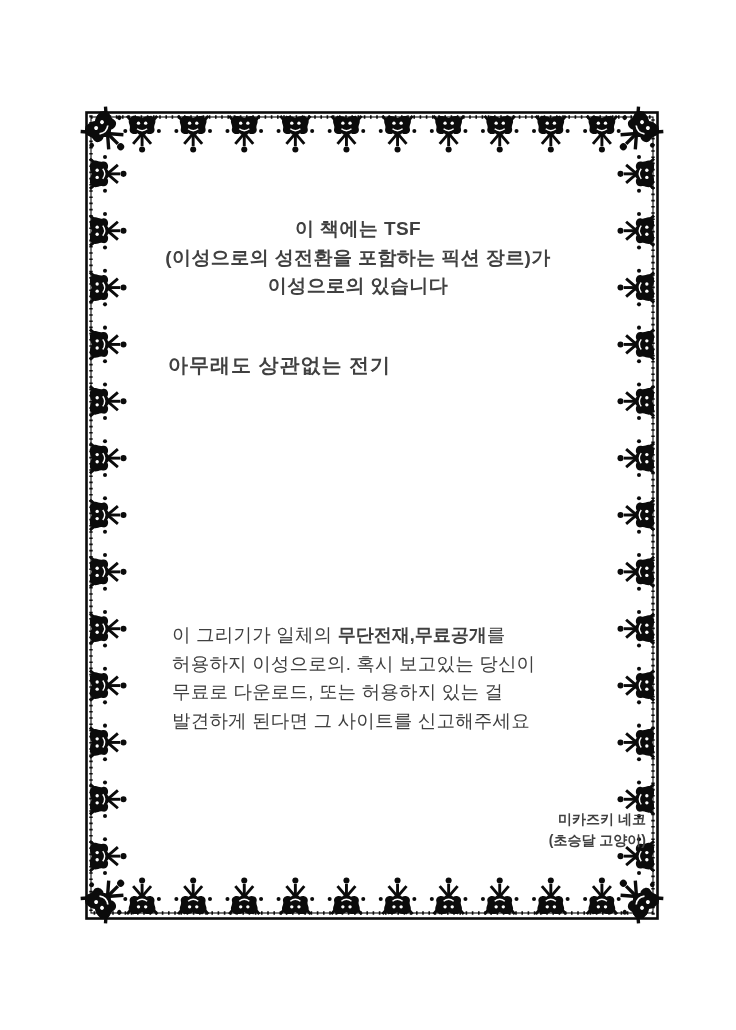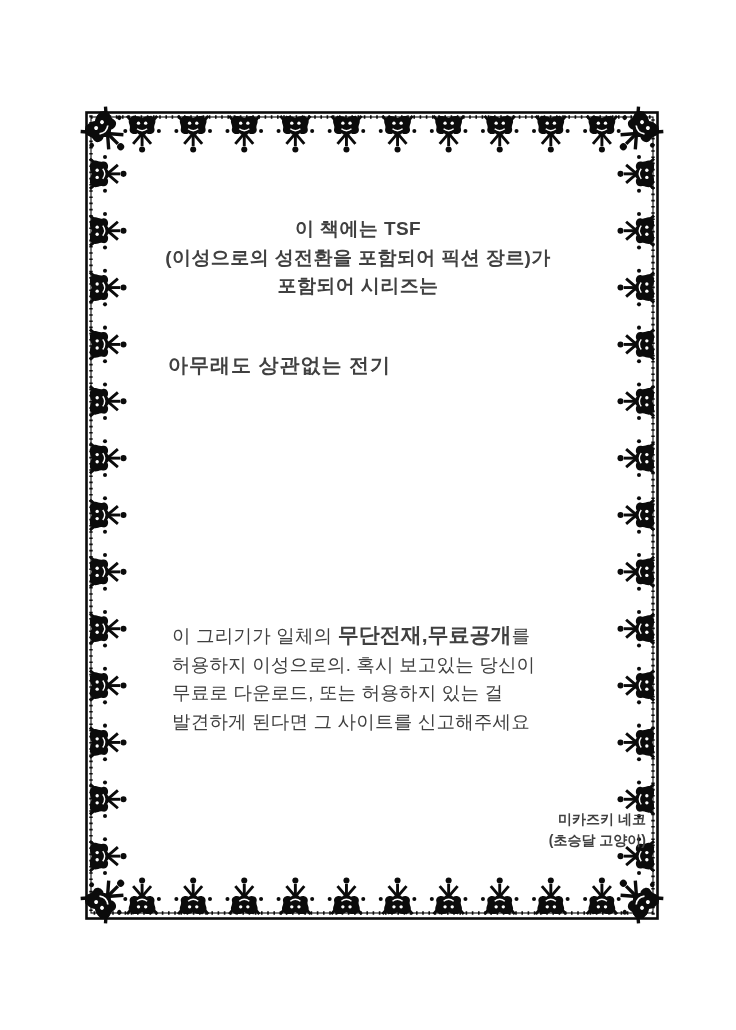--- a/index.html
+++ b/index.html
@@ -23,21 +23,21 @@
   }
   .intro{
     position:absolute;left:240px;top:438px;
     font-size:12.5px;line-height:17px;font-weight:500;letter-spacing:0.2px;
   }
   .intro .p2{margin-top:3px;}
   .warning{
     position:absolute;left:172px;top:621px;width:430px;
     font-size:18.5px;line-height:28.5px;font-weight:500;letter-spacing:0.2px;
   }
-  .warning .bold{font-weight:800;font-size:21px;letter-spacing:0;}
+  .warning .bold{font-weight:800;font-size:18px;letter-spacing:0;}
   .signature{
     position:absolute;left:458px;top:809px;width:188px;
     text-align:right;
     font-size:14px;line-height:21px;font-weight:600;
   }
 </style>
 </head>
 <body>
 
 <div class="sheet">
@@ -114,22 +114,22 @@
       <use href="#motif" xlink:href="#motif" transform="translate(91 856.1428571428571) rotate(-90) scale(1.12)"></use>
       <use href="#motif" xlink:href="#motif" transform="translate(653 856.1428571428571) rotate(90) scale(1.12)"></use>
       <use href="#motif" xlink:href="#motif" transform="translate(94 120) rotate(-45) scale(1.3)"></use>
       <use href="#motif" xlink:href="#motif" transform="translate(650 120) rotate(45) scale(1.3)"></use>
       <use href="#motif" xlink:href="#motif" transform="translate(94 910) rotate(-135) scale(1.3)"></use>
       <use href="#motif" xlink:href="#motif" transform="translate(650 910) rotate(135) scale(1.3)"></use>
     </svg>
 
   <div class="notice">
     <div>이 책에는 TSF</div>
-    <div>(이성으로의 성전환을 포함되어 픽션 장르)가</div>
-    <div>포함되어 시리즈는</div>
+    <div>(이성으로의 성전환을 포함하는 픽션 장르)가</div>
+    <div>이성으로의 있습니다</div>
   </div>
 
   <div class="heading">아무래도 상관없는 전기</div>
 
 
   <div class="warning">
     <div><span>이 그리기가 일체의 </span><span class="bold">무단전재,무료공개</span><span>를</span></div>
     <div>허용하지 이성으로의. 혹시 보고있는 당신이</div>
     <div>무료로 다운로드, 또는 허용하지 있는 걸</div>
     <div>발견하게 된다면 그 사이트를 신고해주세요</div>

